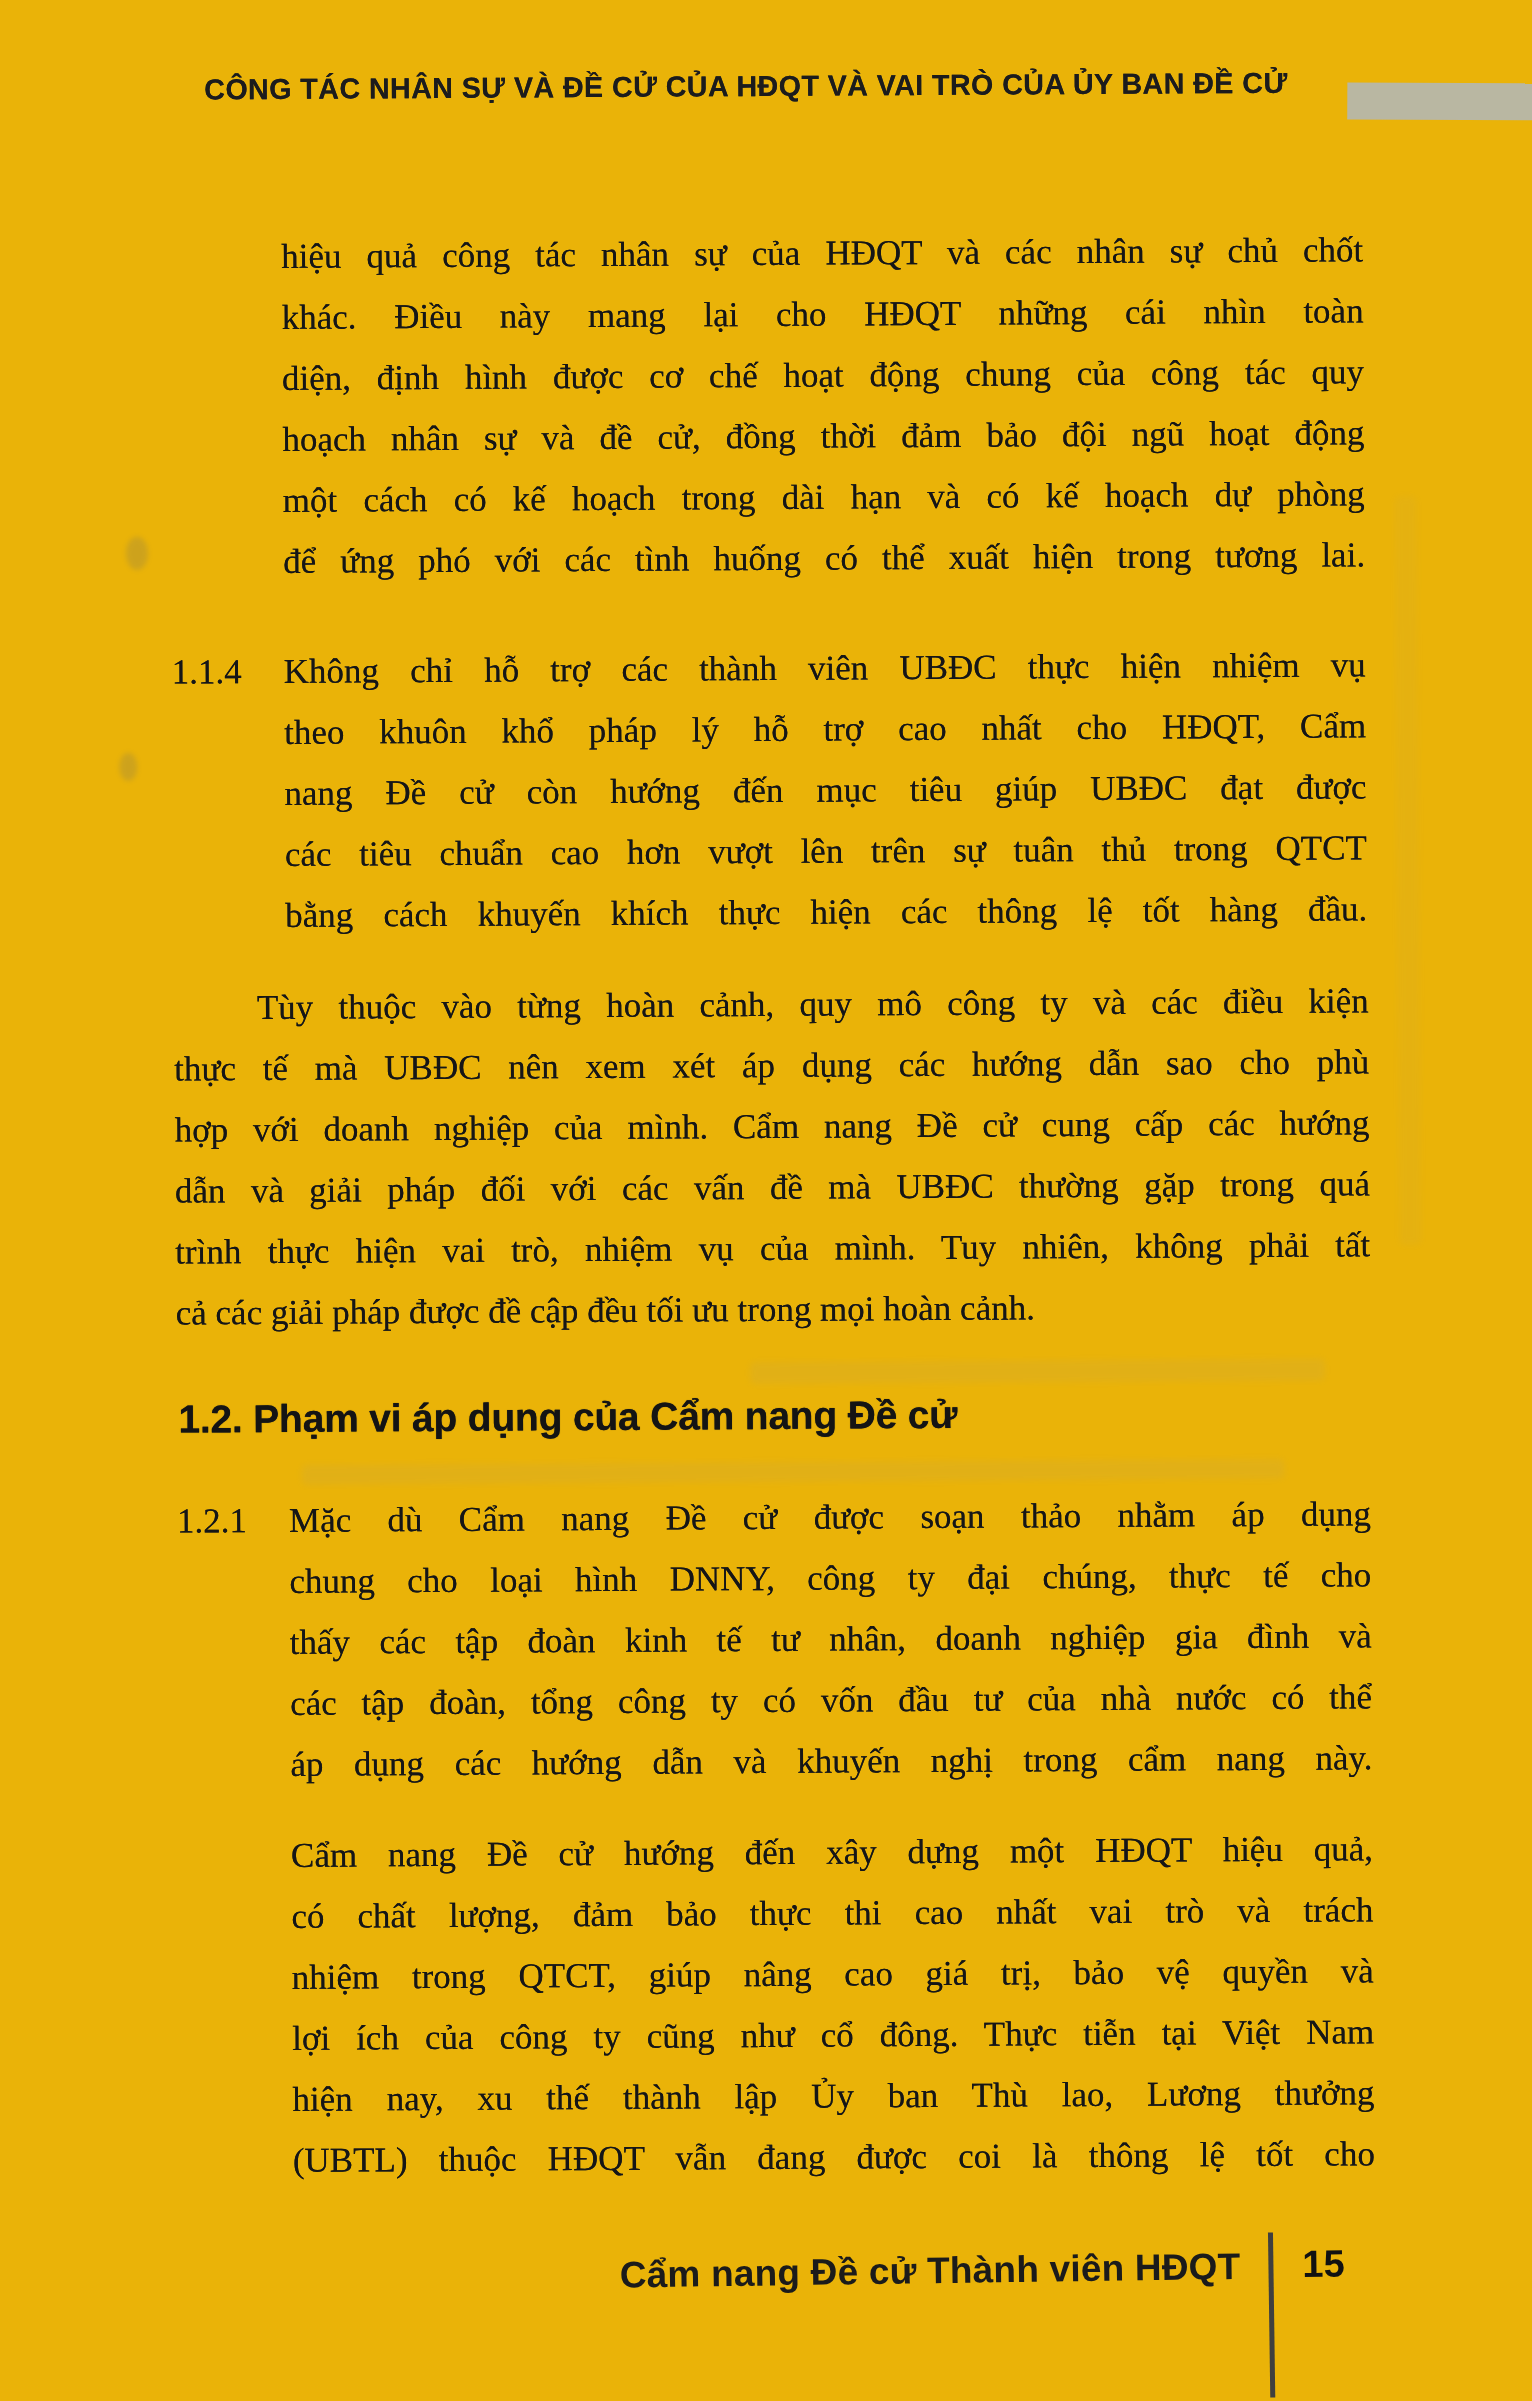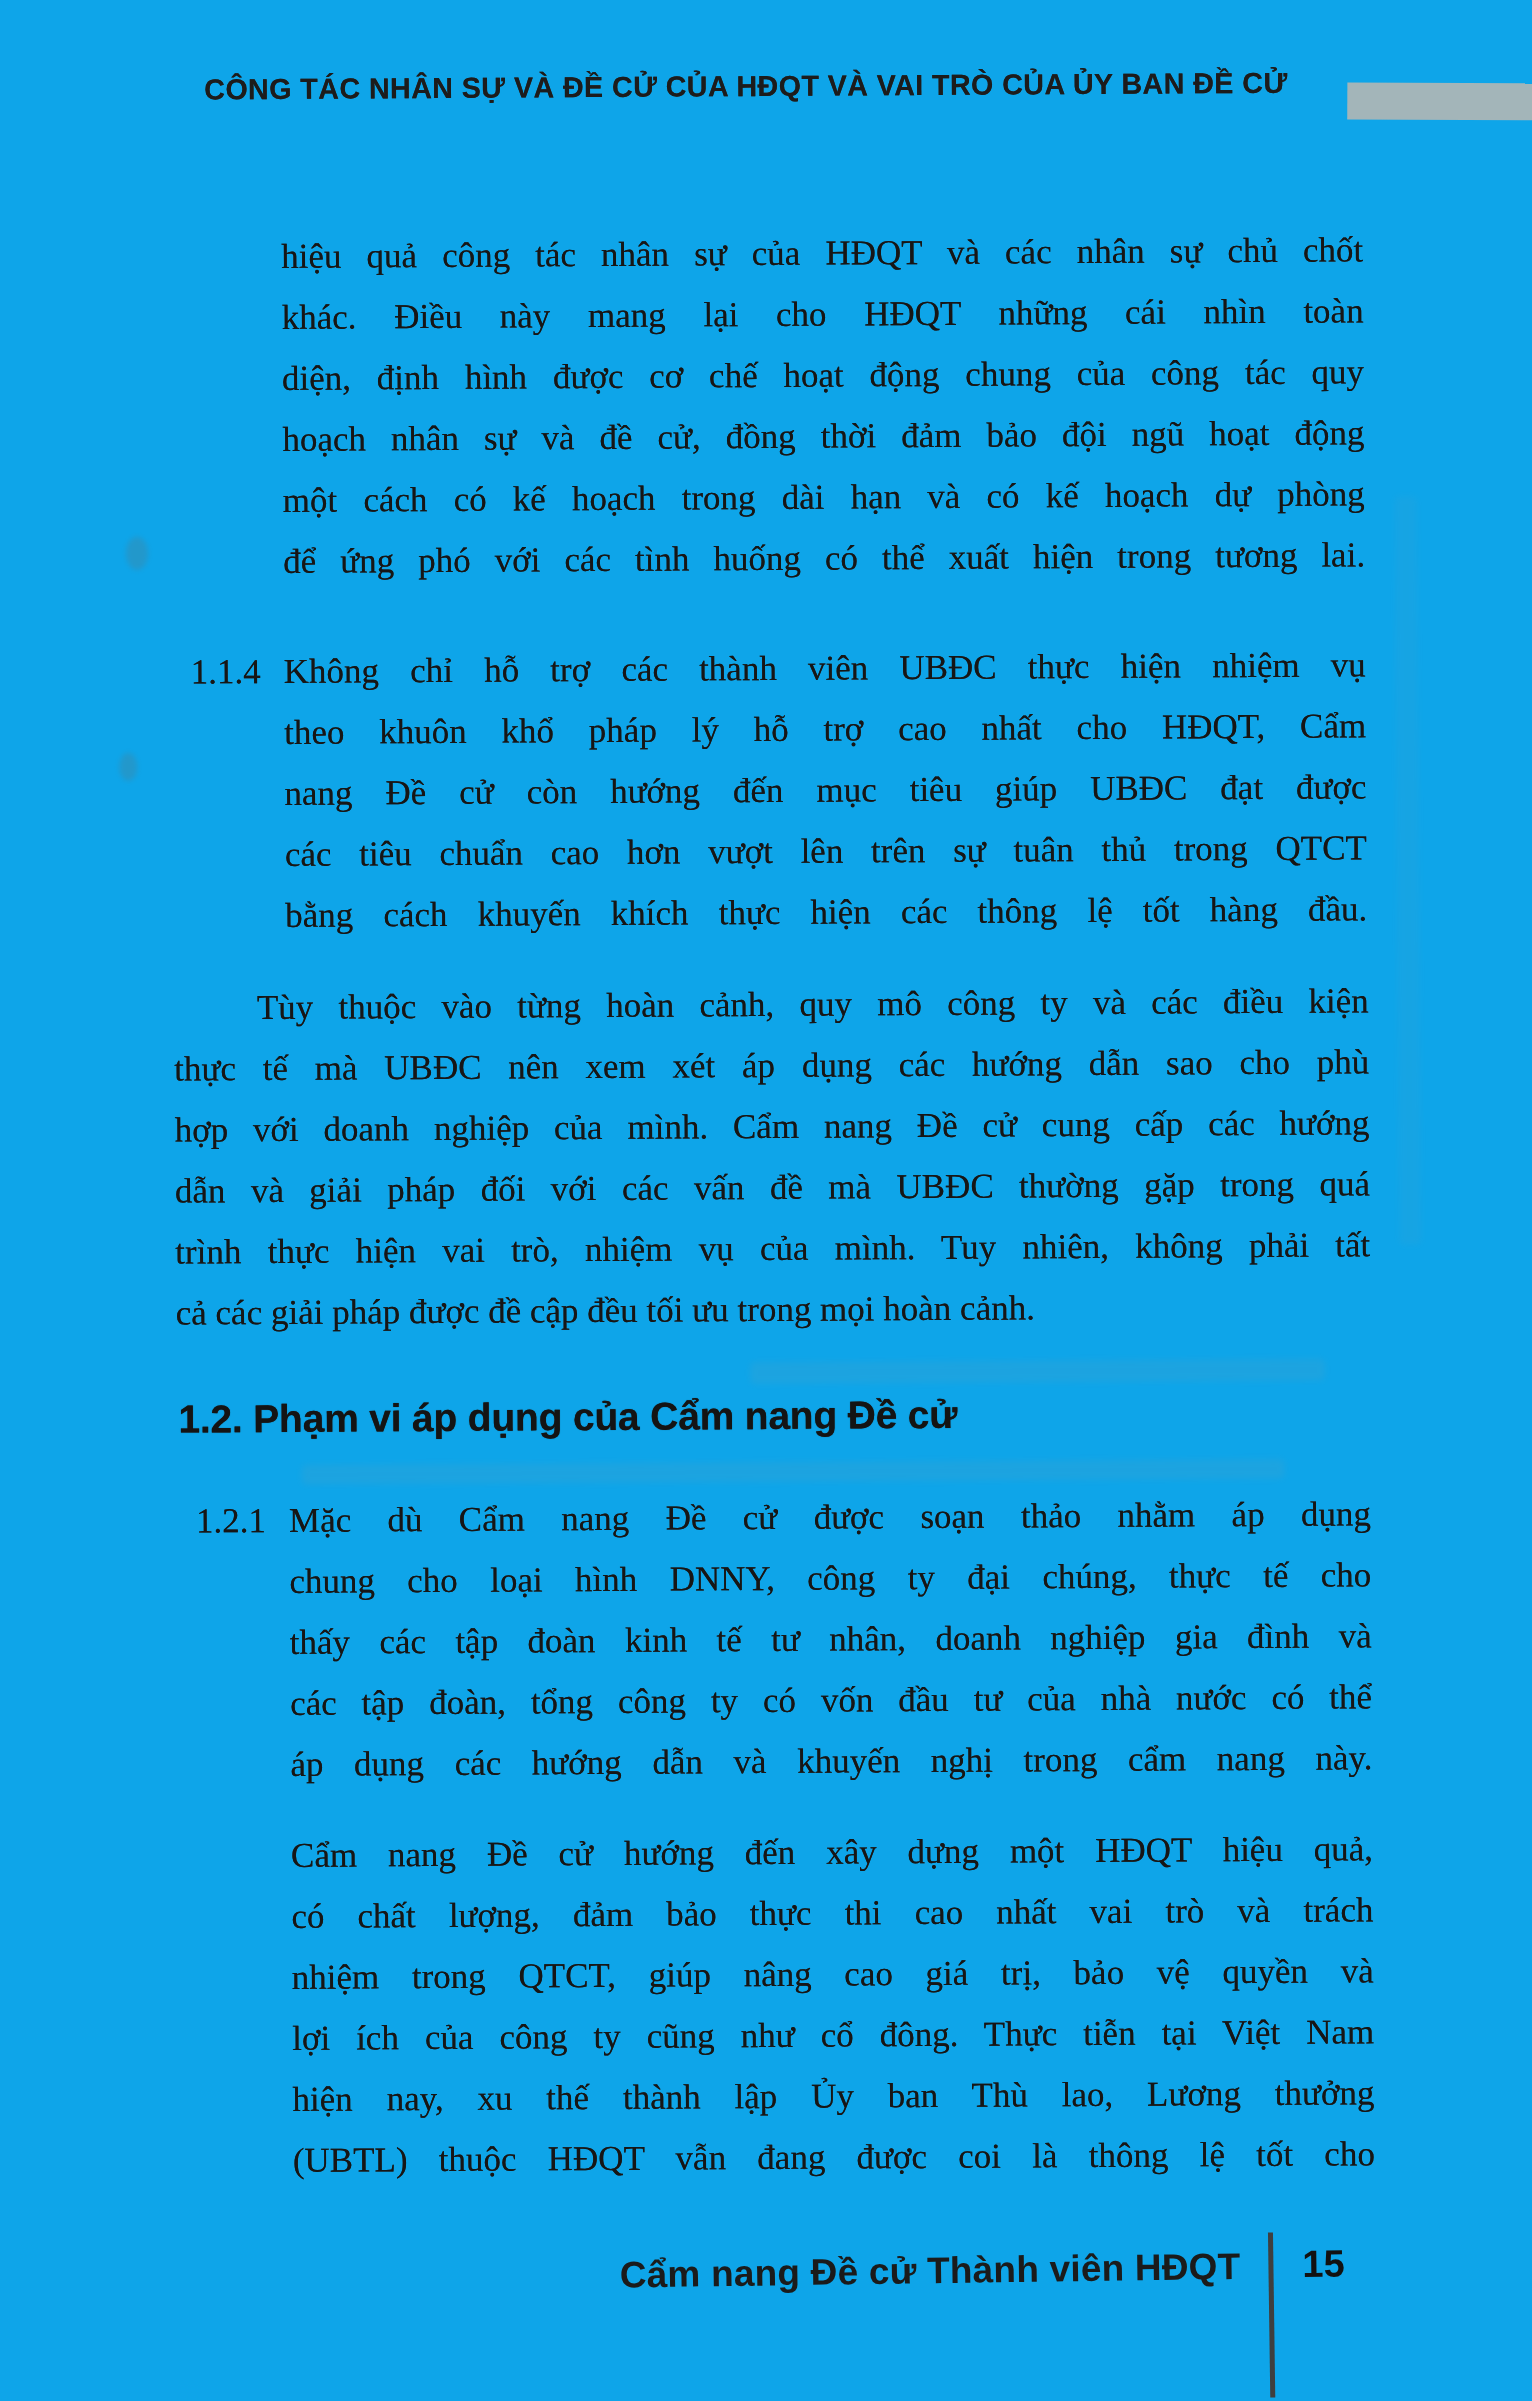--- a/index.html
+++ b/index.html
@@ -4,21 +4,21 @@
 <style>
   html, body {
     margin: 0;
     padding: 0;
     background: #ffffff;
   }
   .page {
     position: relative;
     width: 1532px;
     height: 2401px;
-    background: #0ea5e9;
+    background: #eab308;
     overflow: hidden;
     font-family: "Liberation Serif", serif;
     color: #161616;
   }
   .page-rotate {
     position: absolute;
     inset: 0;
     transform: rotate(-0.35deg);
     transform-origin: 50% 50%;
   }
@@ -62,21 +62,21 @@
     white-space: nowrap;
   }
   .block .text-line.line--short {
     text-align-last: left;
   }
   .item-number {
     position: absolute;
     left: -112px;
     top: 0;
     width: 108px;
-    text-align: center;
+    text-align: left;
   }
   .first-line-indent { text-indent: 83px; }
   .section-heading {
     position: absolute;
     left: 177px;
     top: 1394px;
     font-family: "Liberation Sans", sans-serif;
     font-weight: bold;
     font-size: 39px;
     letter-spacing: -0.2px;

